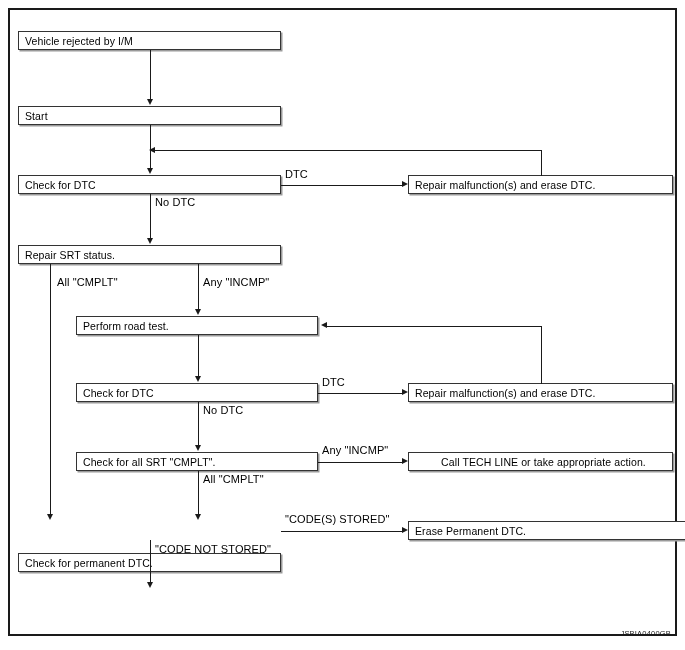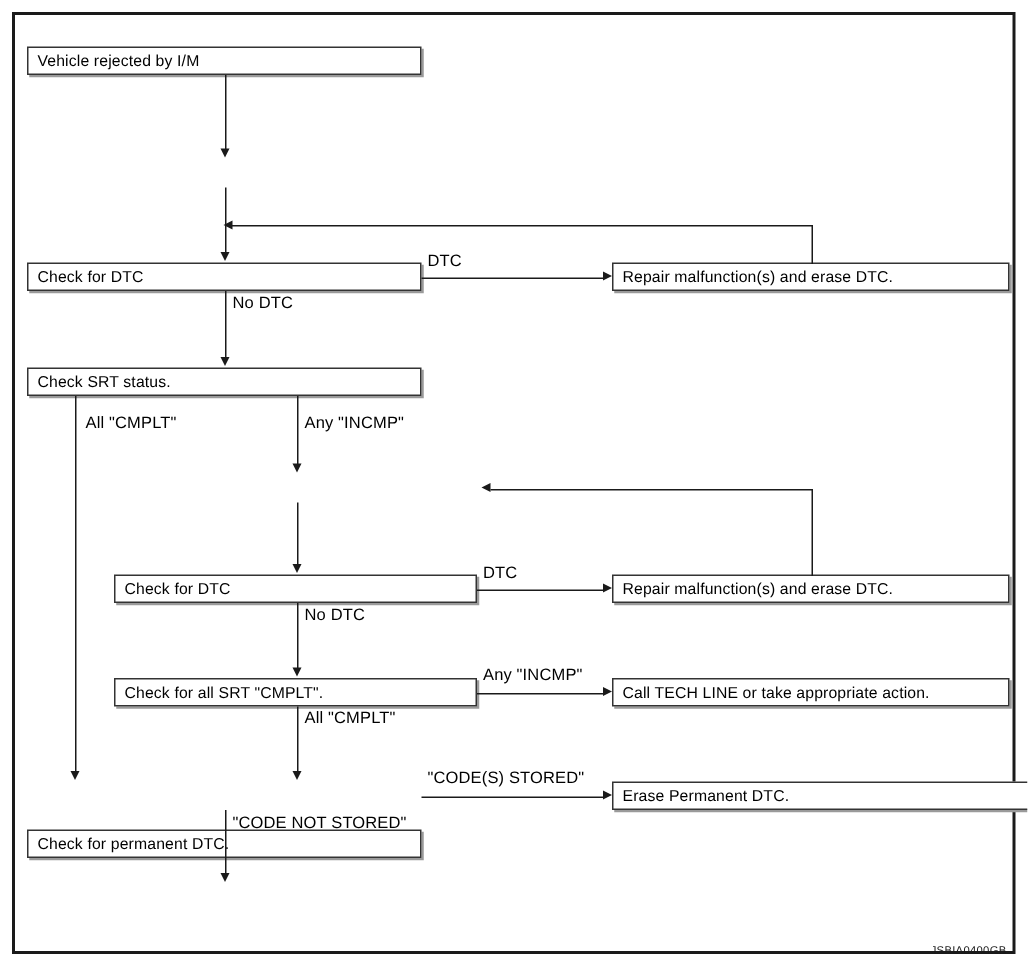--- a/index.html
+++ b/index.html
@@ -90,47 +90,53 @@
 <body>
 
 <div id="stage">
 
   <div id="frame"></div>
 
   <div class="node" style="left:18px; top:31px; width:263px;">
     <span>Vehicle rejected by I/M</span>
   </div>
 
+  <div class="node" style="left:18px; top:106px; width:263px;">
+    <span>Start</span>
+  </div>
 
   <div class="node" style="left:18px; top:175px; width:263px;">
     <span>Check for DTC</span>
   </div>
 
   <div class="node" style="left:408px; top:175px; width:265px;">
     <span>Repair malfunction(s) and erase DTC.</span>
   </div>
 
   <div class="node" style="left:18px; top:245px; width:263px;">
-    <span>Check SRT status.</span>
-  </div>
-
+    <span>Repair SRT status.</span>
+  </div>
+
+  <div class="node" style="left:76px; top:316px; width:242px;">
+    <span>Perform road test.</span>
+  </div>
 
   <div class="node" style="left:76px; top:383px; width:242px;">
     <span>Check for DTC</span>
   </div>
 
   <div class="node" style="left:408px; top:383px; width:265px;">
     <span>Repair malfunction(s) and erase DTC.</span>
   </div>
 
   <div class="node" style="left:76px; top:452px; width:242px;">
     <span>Check for all SRT "CMPLT".</span>
   </div>
 
-  <div class="node" style="left:408px; top:452px; width:265px;">
+  <div class="node" style="left:408px; top:452px; width:265px;justify-content:center;">
     <span>Call TECH LINE or take appropriate action.</span>
   </div>
 
   <div class="node" style="left:18px; top:521px; width:263px;margin-top:32px;">
     <span>Check for permanent DTC.</span>
   </div>
 
   <div class="node" style="left:408px; top:521px; width:304px;">
     <span>Erase Permanent DTC.</span>
   </div>

